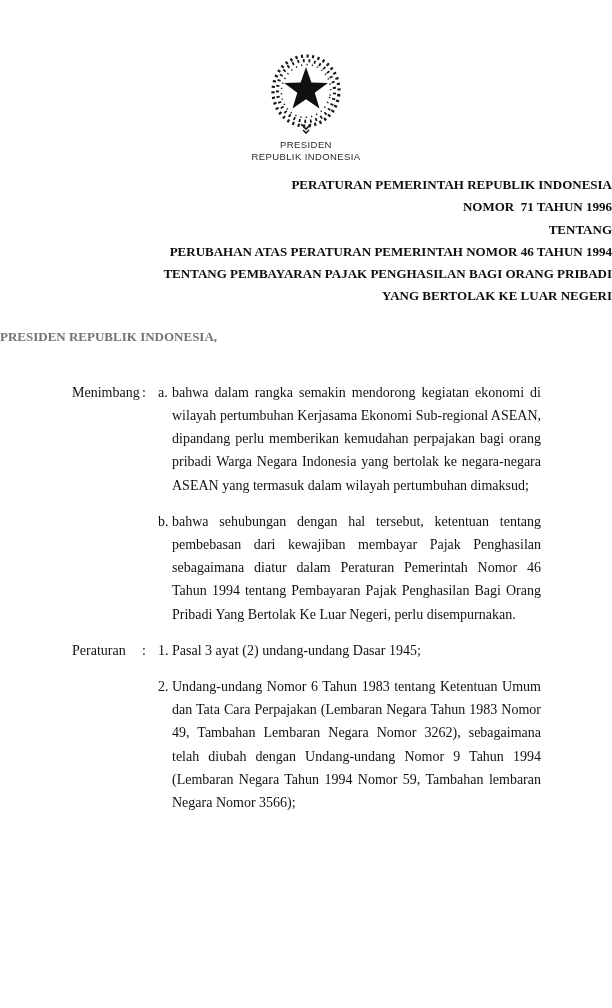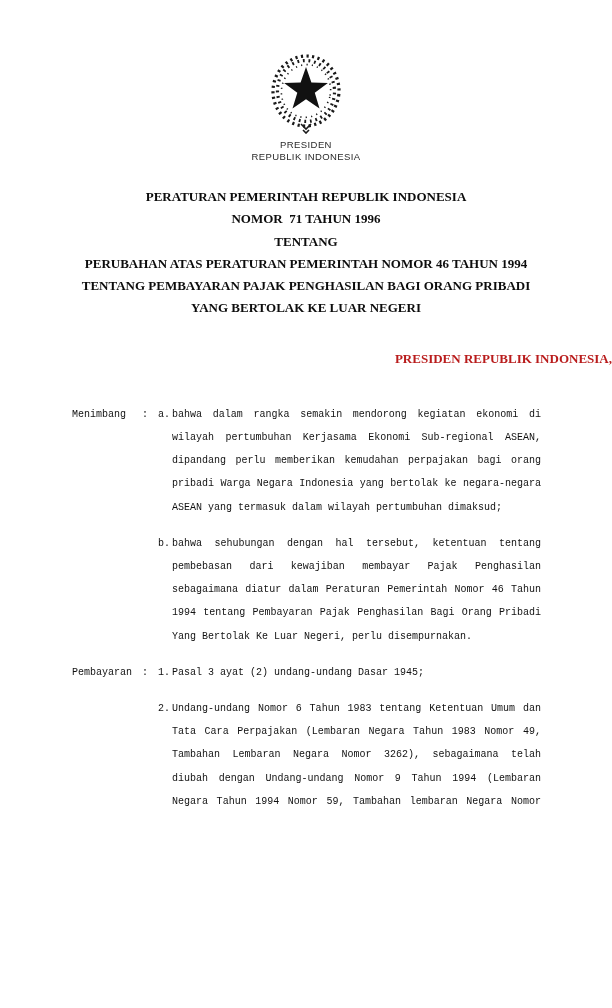--- a/index.html
+++ b/index.html
@@ -29,42 +29,41 @@
   .letterhead-org {
     margin-top: 5px;
     font-family: "Liberation Sans", sans-serif;
     font-size: 9.5px;
     line-height: 11.5px;
     letter-spacing: 0.4px;
     color: #2a2a2a;
   }
   
   .title-block {
-    margin-top: 24px;
-    text-align: center;
+    margin-top: 12px;
+    text-align: right;
     font-weight: bold;
     font-size: 13px;
     line-height: 22.3px;
     color: #0d0d0d;
   }
   .title-line { white-space: pre-wrap; }
   .salutation {
-    margin-top: 31px;
-    text-align: right;
+    margin-top: 21px;
+    text-align: left;
     font-weight: bold;
     font-size: 13px;
-    color: #b91c1c;
+    color: #737373;
   }
   
   .sections {
     margin-top: 36px;
     padding: 0 71px 0 72px;
-    font-size: 10px;
+    font-size: 14px;
     line-height: 23.2px;
-    font-family: Liberation Mono, monospace;
   }
   .clause-row {
     display: grid;
     grid-template-columns: 70px 16px 14px 1fr;
     margin-bottom: 13px;
   }
   .clause-label { text-align: left; }
   .clause-colon { text-align: left; }
   .clause-marker { text-align: left; }
   .clause-text {
@@ -123,21 +122,21 @@
     </div>
 
     <div class="clause-row">
       <div class="clause-label"></div>
       <div class="clause-colon"></div>
       <div class="clause-marker">b.</div>
       <div class="clause-text">bahwa sehubungan dengan hal tersebut, ketentuan tentang pembebasan dari kewajiban membayar Pajak Penghasilan sebagaimana diatur dalam Peraturan Pemerintah Nomor 46 Tahun 1994 tentang Pembayaran Pajak Penghasilan Bagi Orang Pribadi Yang Bertolak Ke Luar Negeri, perlu disempurnakan.</div>
     </div>
 
     <div class="clause-row">
-      <div class="clause-label">Pembayaran</div>
+      <div class="clause-label">Peraturan</div>
       <div class="clause-colon">:</div>
       <div class="clause-marker">1.</div>
       <div class="clause-text">Pasal 3 ayat (2) undang-undang Dasar 1945;</div>
     </div>
 
     <div class="clause-row">
       <div class="clause-label"></div>
       <div class="clause-colon"></div>
       <div class="clause-marker">2.</div>
       <div class="clause-text">Undang-undang Nomor 6 Tahun 1983 tentang Ketentuan Umum dan Tata Cara Perpajakan (Lembaran Negara Tahun 1983 Nomor 49, Tambahan Lembaran Negara Nomor 3262), sebagaimana telah diubah dengan Undang-undang Nomor 9 Tahun 1994 (Lembaran Negara Tahun 1994 Nomor 59, Tambahan lembaran Negara Nomor 3566);</div>

